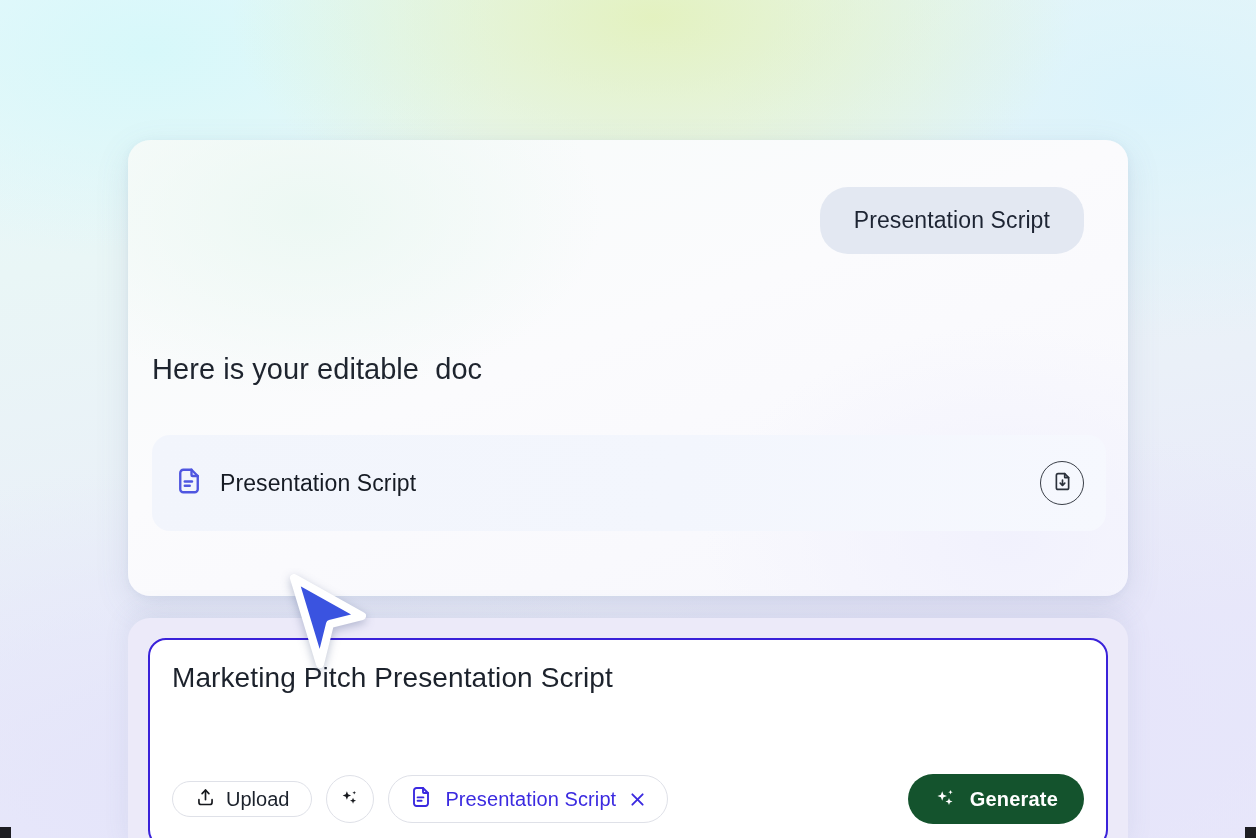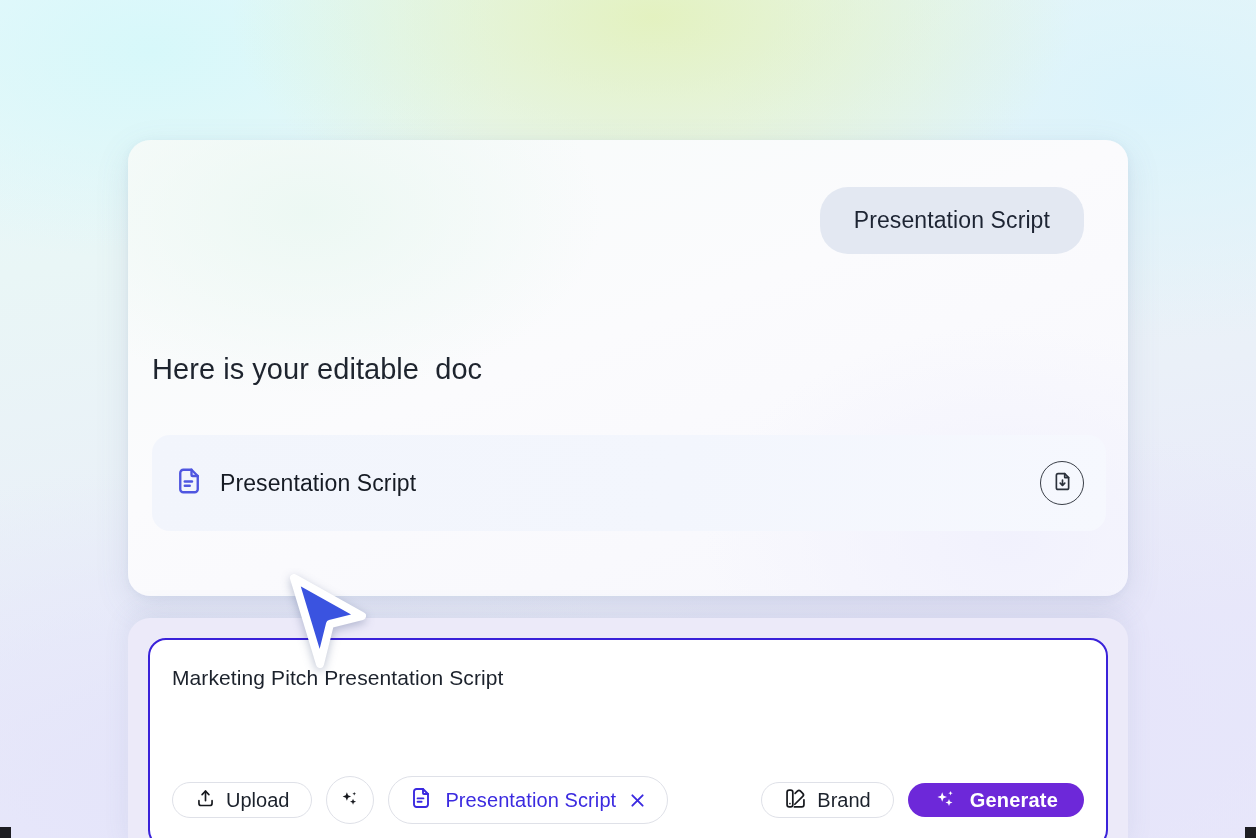--- a/index.html
+++ b/index.html
@@ -164,21 +164,21 @@
     padding: 22px 22px 0 22px;
     display: flex;
     flex-direction: column;
   }
 
   #prompt-input {
     border: none;
     outline: none;
     width: 100%;
     font-family: inherit;
-    font-size: 21px;
+    font-size: 28px;
     color: #1c222c;
     letter-spacing: 0.1px;
     background: transparent;
     padding: 0;
     height: 32px;
   }
   #prompt-input::placeholder { color: #9aa1ae; }
 
   #composer-toolbar {
     margin-top: auto;
@@ -240,25 +240,25 @@
     align-items: center;
     cursor: pointer;
   }
 
   .toolbar-spacer { flex: 1; }
 
   #generate-button {
     display: inline-flex;
     align-items: center;
     gap: 12px;
-    height: 34px;
+    height: 50px;
     padding: 0 26px;
     border: none;
     border-radius: 26px;
-    background: #6d28d9;
+    background: #14532d;
     color: #ffffff;
     font-family: inherit;
     font-size: 20px;
     font-weight: 700;
     cursor: pointer;
     letter-spacing: 0.2px;
     line-height: 1;
   }
 
   
@@ -354,31 +354,20 @@
         <span class="chip-close">
           <svg width="19" height="19" viewBox="0 0 24 24" fill="none" stroke="#3b2ae0" stroke-width="2.4" stroke-linecap="round">
             <line x1="5.5" y1="5.5" x2="18.5" y2="18.5"></line>
             <line x1="18.5" y1="5.5" x2="5.5" y2="18.5"></line>
           </svg>
         </span>
       </div>
 
       <div class="toolbar-spacer"></div>
 
-      <button class="tool-pill">
-        <span>
-          <svg width="23" height="23" viewBox="0 0 24 24" fill="none" stroke="#16181d" stroke-width="1.8" stroke-linecap="round" stroke-linejoin="round">
-            <rect x="3.2" y="3.2" width="6.0" height="17.6" rx="2.3"></rect>
-            <circle cx="6.2" cy="17.4" r="0.85" fill="#16181d" stroke="none"></circle>
-            <path d="M11.6 6.6 14.0 4.3a2.3 2.3 0 0 1 3.25 0l2.3 2.3a2.3 2.3 0 0 1 0 3.25L11.3 18"></path>
-            <path d="M20.8 13.4v5.1a2.3 2.3 0 0 1-2.3 2.3h-7.6"></path>
-          </svg>
-        </span>
-        <span>Brand</span>
-      </button>
 
       <button id="generate-button">
         <span>
           <svg width="24" height="24" viewBox="0 0 24 24" fill="#ffffff">
             <path d="M8.2 5.2 9.5 8.7 13.0 10.0 9.5 11.3 8.2 14.8 6.9 11.3 3.4 10.0 6.9 8.7z"></path>
             <path d="M15.0 12.0 15.95 14.55 18.5 15.5 15.95 16.45 15.0 19.0 14.05 16.45 11.5 15.5 14.05 14.55z"></path>
             <path d="M16.5 4.0 17.1 5.6 18.7 6.2 17.1 6.8 16.5 8.4 15.9 6.8 14.3 6.2 15.9 5.6z"></path>
           </svg>
         </span>
         <span>Generate</span>

